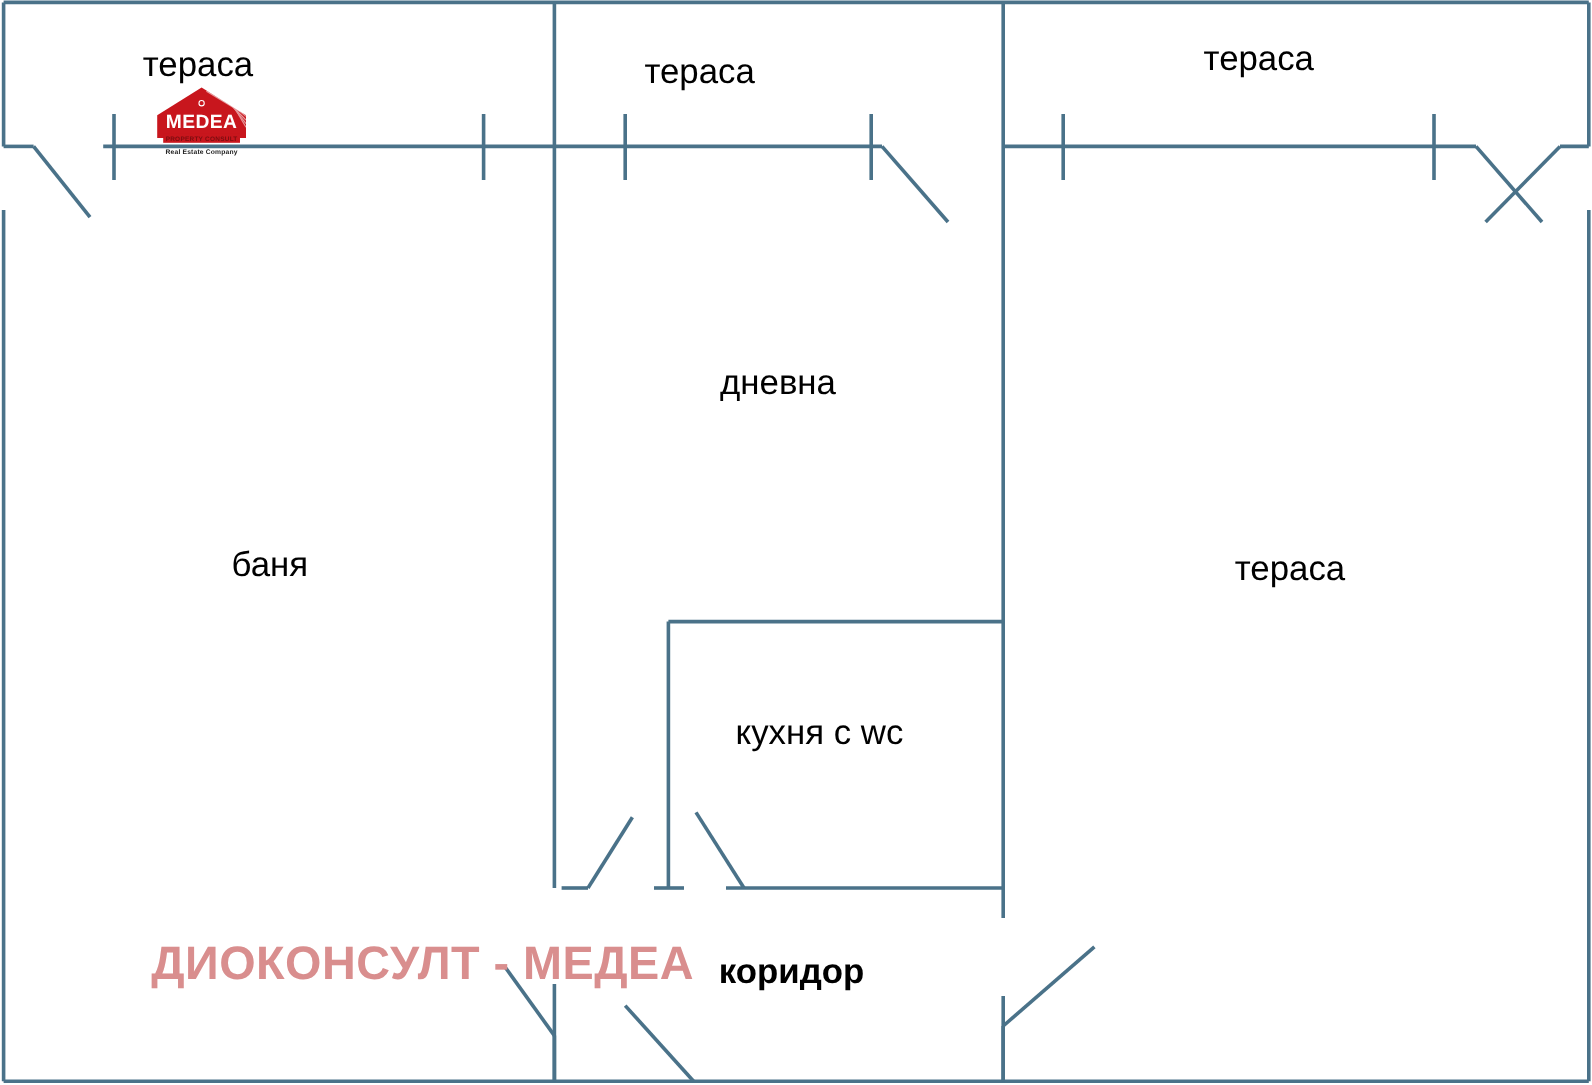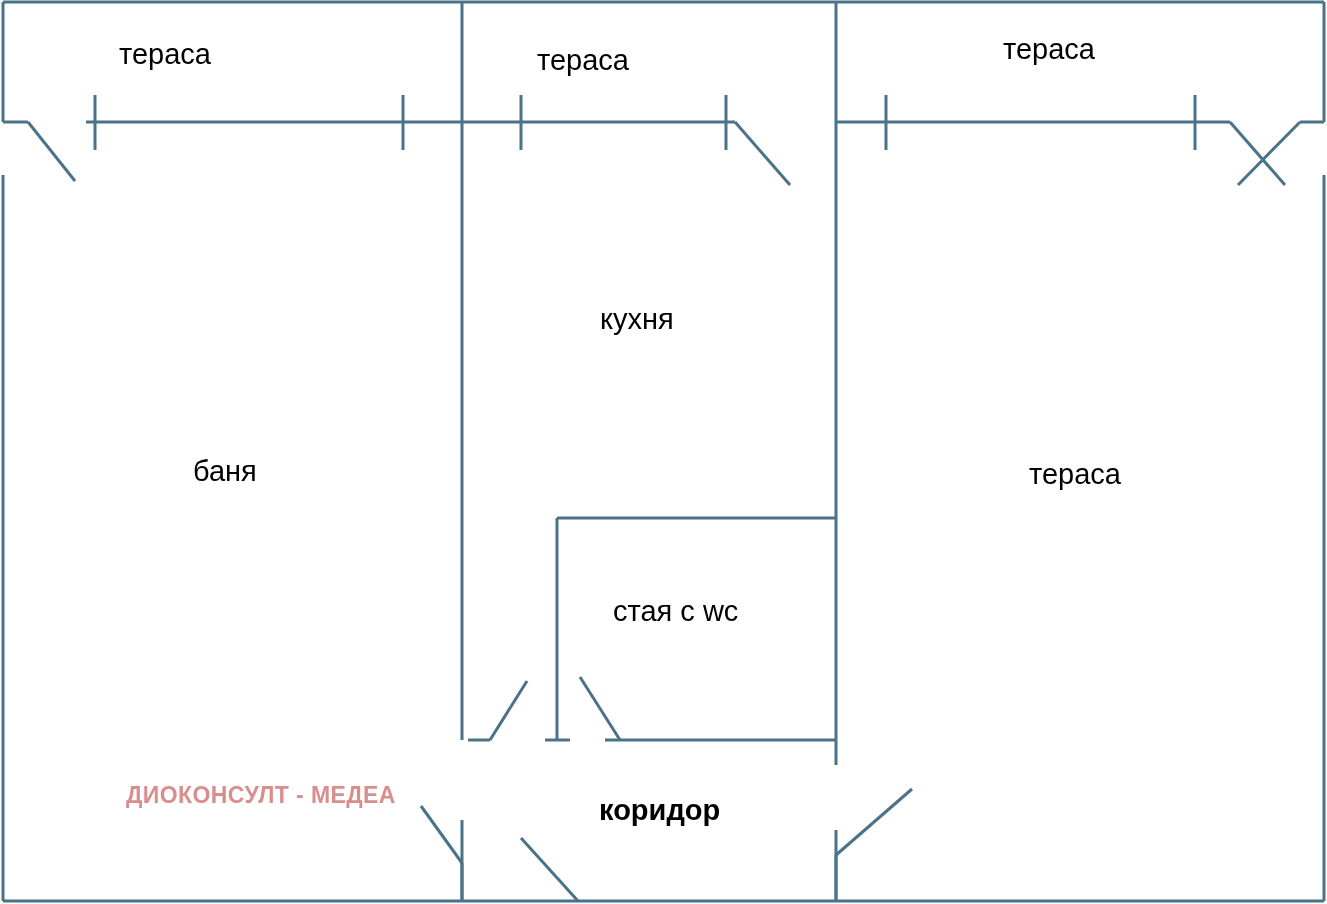--- a/index.html
+++ b/index.html
@@ -52,21 +52,21 @@
   }
   #medea-logo svg { display: block; width: 84px; height: 62px; }
 
   
   #watermark {
     position: absolute;
     left: 126px;
     top: 784px;
     color: #d98e8e;
     font-family: "Liberation Sans", sans-serif;
-    font-size: 23px;
+    font-size: 39px;
     font-weight: 700;
     letter-spacing: 0.4px;
     white-space: nowrap;
     line-height: 1;
   }
 </style>
 </head>
 <body>
 
 <div id="plan-root">
@@ -128,24 +128,47 @@
   </svg>
 
   <div class="room-label label-terrace-left">тераса</div>
 
   <div class="room-label label-terrace-mid">тераса</div>
 
   <div class="room-label label-terrace-right">тераса</div>
 
   <div class="room-label label-room">баня</div>
 
-  <div class="room-label label-kitchen">кухня</div>
+  <div class="room-label label-kitchen">дневна</div>
 
   <div class="room-label label-living">тераса</div>
 
-  <div class="room-label label-bath">стая с wc</div>
+  <div class="room-label label-bath">кухня с wc</div>
 
   <div class="room-label label-corridor">коридор</div>
 
+  <div id="medea-logo">
+    <svg viewBox="0 0 84 62">
+
+      <path d="M42 2 L79 25 L79 44 L5 44 L5 25 Z" fill="#c8161d"></path>
+
+      <g stroke="#ffffff" stroke-width="1" opacity="0.55">
+        <line x1="46" y1="5" x2="74" y2="22"></line>
+        <line x1="50" y1="5" x2="78" y2="23"></line>
+        <line x1="54" y1="6" x2="79" y2="26"></line>
+        <line x1="58" y1="8" x2="79" y2="29"></line>
+        <line x1="62" y1="10" x2="79" y2="32"></line>
+        <line x1="66" y1="13" x2="79" y2="35"></line>
+      </g>
+      <circle cx="42" cy="15" r="2.2" fill="none" stroke="#ffffff" stroke-width="0.9"></circle>
+
+      <text x="42" y="36" text-anchor="middle" font-family="'Liberation Sans', sans-serif" font-size="16" font-weight="700" fill="#ffffff" letter-spacing="0.4">MEDEA</text>
+
+      <rect x="10" y="40" width="64" height="8" fill="#c8161d"></rect>
+      <text x="42" y="46.4" text-anchor="middle" font-family="'Liberation Sans', sans-serif" font-size="5.4" font-weight="700" fill="#7a0d10" letter-spacing="0.2">PROPERTY CONSULT</text>
+
+      <text x="42" y="57" text-anchor="middle" font-family="'Liberation Sans', sans-serif" font-size="5.6" font-weight="700" fill="#1a1a1a" letter-spacing="0.15">Real Estate Company</text>
+    </svg>
+  </div>
 
   <div id="watermark">ДИОКОНСУЛТ - МЕДЕА</div>
 
 </div>
 
 </body></html>

